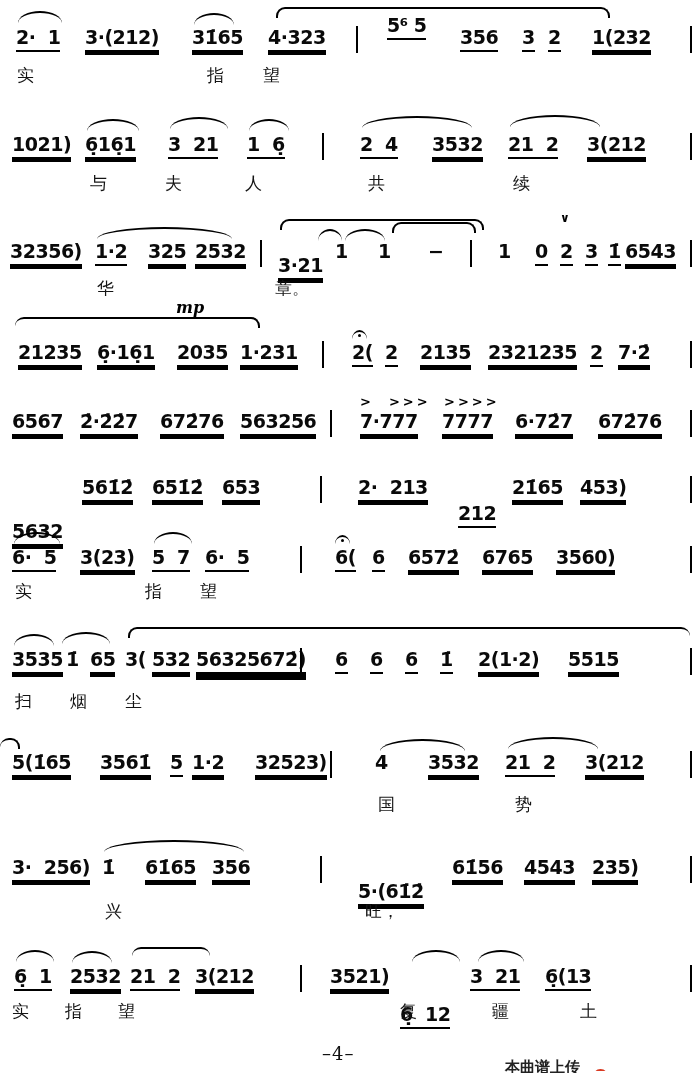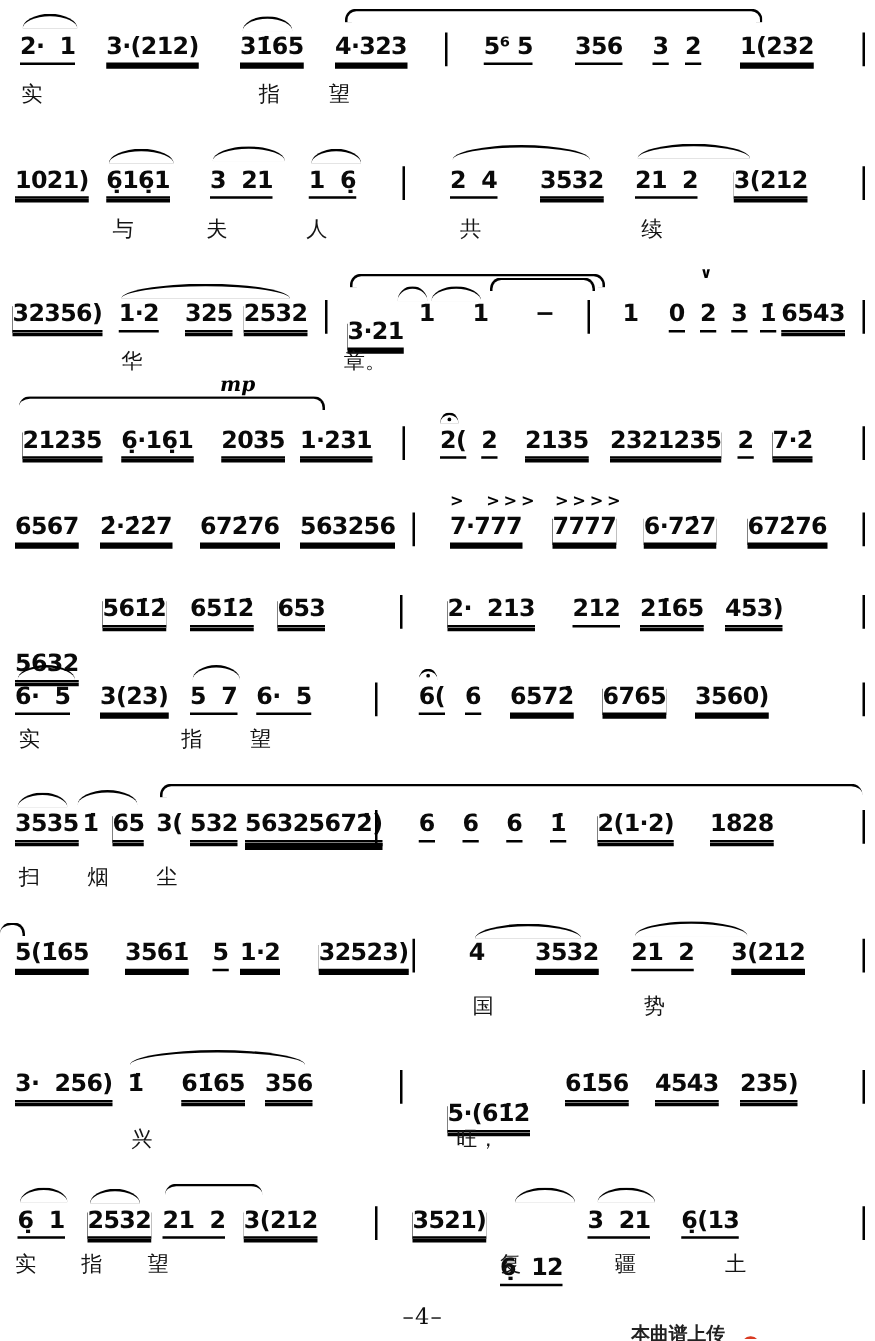--- a/index.html
+++ b/index.html
@@ -35,21 +35,21 @@
 </style>
 </head>
 <body>
 
 <div id="page">
   <div id="score">
       <div class="tok u1" style="left: 16px; top: 28px;">2·  1</div>
       <div class="tok u2" style="left: 85px; top: 28px;">3·(212)</div>
       <div class="tok u2" style="left: 192px; top: 28px;">31̇65</div>
       <div class="tok u2" style="left: 268px; top: 28px;">4·323</div>
-      <div class="tok u1" style="left: 387px; top: 28px;">5⁶ 5</div>
+      <div class="tok u1" style="left: 387px; top: 16px;">5⁶ 5</div>
       <div class="tok u1" style="left: 460px; top: 28px;">356</div>
       <div class="tok u1" style="left: 522px; top: 28px;">3</div>
       <div class="tok u1" style="left: 548px; top: 28px;">2</div>
       <div class="tok u2" style="left: 592px; top: 28px;">1(232</div>
       <div class="bar" style="left: 356px; top: 26px;"></div>
       <div class="bar" style="left: 690px; top: 26px;"></div>
       <div class="slur" style="left: 18px; top: 11px; width: 44px;"></div>
       <div class="slur" style="left: 194px; top: 13px; width: 40px;"></div>
       <div class="slur flat hl hr" style="left: 276px; top: 7px; width: 330px;"></div>
       <div class="lyr" style="left: 17px; top: 64px;">实</div>
@@ -126,21 +126,21 @@
       <div class="tok u2" style="left: 598px; top: 412px;">672̇76</div>
       <div class="bar" style="left: 330px; top: 410px;"></div>
       <div class="bar" style="left: 690px; top: 410px;"></div>
       <div class="mark acc" style="left: 360px; top: 394px;">&gt;  &gt;&gt;&gt;</div>
       <div class="mark acc" style="left: 444px; top: 394px;">&gt;&gt;&gt;&gt;</div>
       <div class="tok u2" style="left: 12px; top: 478px; margin-top: 44px;">5632</div>
       <div class="tok u2" style="left: 82px; top: 478px;">561̇2̇</div>
       <div class="tok u2" style="left: 152px; top: 478px;">651̇2̇</div>
       <div class="tok u2" style="left: 222px; top: 478px;">653</div>
       <div class="tok u2" style="left: 358px; top: 478px;">2·  213</div>
-      <div class="tok u1" style="left: 458px; top: 478px;">212</div>
+      <div class="tok u1" style="left: 458px; top: 504px;">212</div>
       <div class="tok u2" style="left: 512px; top: 478px;">21̇65</div>
       <div class="tok u2" style="left: 580px; top: 478px;">453)</div>
       <div class="bar" style="left: 320px; top: 476px;"></div>
       <div class="bar" style="left: 690px; top: 476px;"></div>
       <div class="tok u1" style="left: 12px; top: 548px;">6·  5</div>
       <div class="tok u2" style="left: 80px; top: 548px;">3(23)</div>
       <div class="tok u1" style="left: 152px; top: 548px;">5  7</div>
       <div class="tok u1" style="left: 205px; top: 548px;">6·  5</div>
       <div class="tok u1" style="left: 335px; top: 548px;">6(</div>
       <div class="tok u1" style="left: 372px; top: 548px;">6</div>
@@ -160,21 +160,21 @@
       <div class="tok u0" style="left: 66px; top: 650px;">1̇</div>
       <div class="tok u2" style="left: 90px; top: 650px;">65</div>
       <div class="tok u0" style="left: 125px; top: 650px;">3(</div>
       <div class="tok u2" style="left: 152px; top: 650px;">532</div>
       <div class="tok u3" style="left: 196px; top: 650px;">56325672̇)</div>
       <div class="tok u1" style="left: 335px; top: 650px;">6</div>
       <div class="tok u1" style="left: 370px; top: 650px;">6</div>
       <div class="tok u1" style="left: 405px; top: 650px;">6</div>
       <div class="tok u1" style="left: 440px; top: 650px;">1̇</div>
       <div class="tok u2" style="left: 478px; top: 650px;">2(1·2)</div>
-      <div class="tok u2" style="left: 568px; top: 650px;">1828</div>
+      <div class="tok u2" style="left: 568px; top: 650px;">5515</div>
       <div class="bar" style="left: 300px; top: 648px;"></div>
       <div class="bar" style="left: 690px; top: 648px;"></div>
       <div class="slur" style="left: 14px; top: 634px; width: 40px;"></div>
       <div class="slur" style="left: 62px; top: 632px; width: 48px;"></div>
       <div class="slur flat hl" style="left: 128px; top: 627px; width: 560px;"></div>
       <div class="lyr" style="left: 15px; top: 690px;">扫</div>
       <div class="lyr" style="left: 70px; top: 690px;">烟</div>
       <div class="lyr" style="left: 125px; top: 690px;">尘</div>
       <div class="tok u2" style="left: 12px; top: 753px;">5(1̇65</div>
       <div class="tok u2" style="left: 100px; top: 753px;">3561̇</div>

